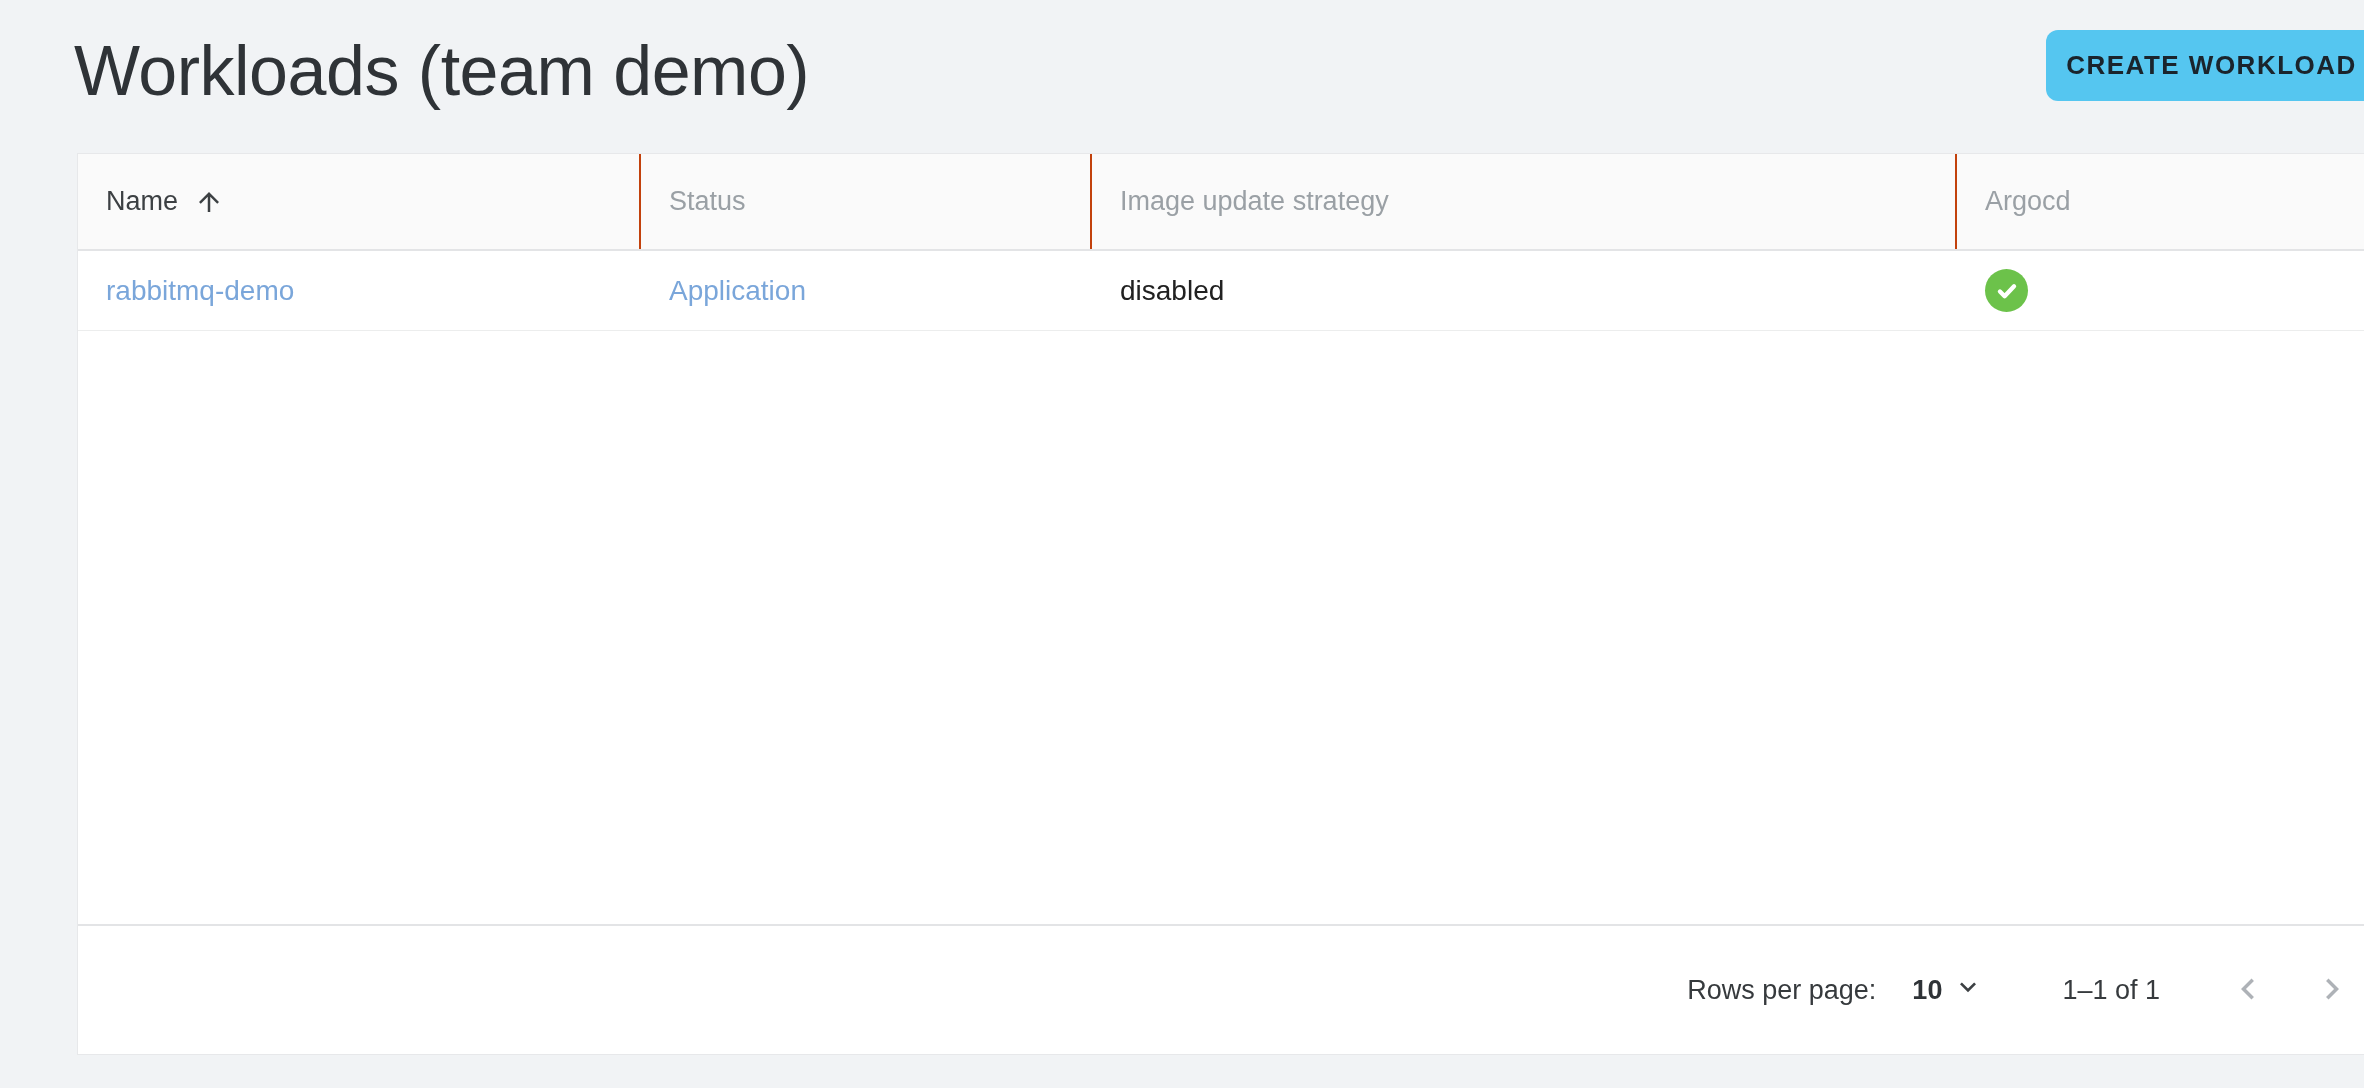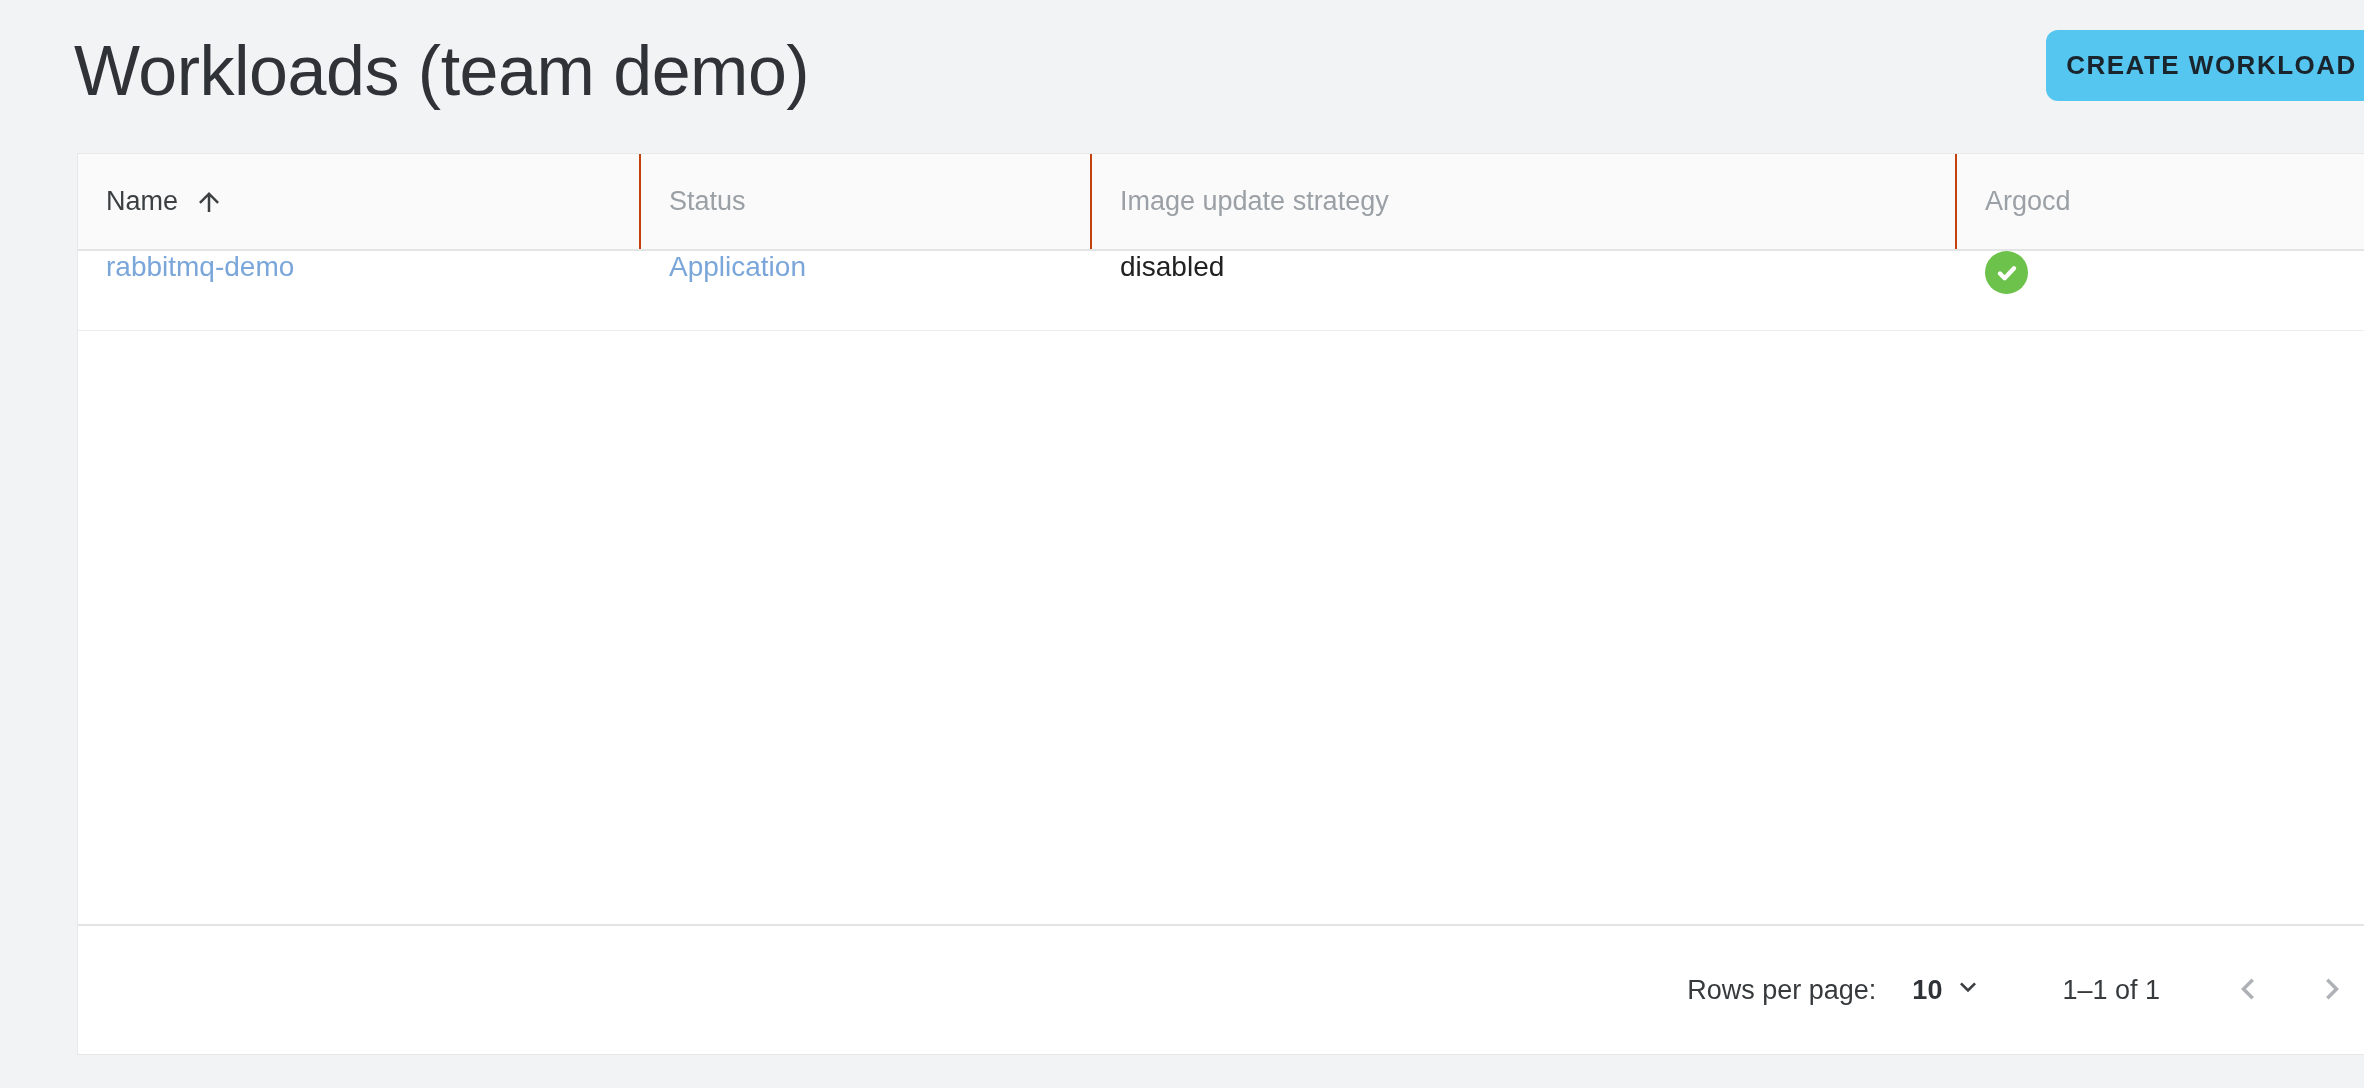--- a/index.html
+++ b/index.html
@@ -70,20 +70,21 @@
     color: #9aa0a5;
     border-right: 2px solid #c2410c;
   }
   .th:last-child { border-right: none; }
   .th.active { color: #3c4043; cursor: pointer; }
   .sort-icon { margin-left: 16px; display: inline-flex; }
   .trow { border-bottom: 1px solid #eceded; }
   .td {
     height: 79px;
     display: flex;
+    align-items: center;
     padding-left: 28px;
     font-size: 28px;
     color: #212121;
   }
   .link { color: #7aa6da; cursor: pointer; text-decoration: none; }
   .status-ok {
     width: 43px; height: 43px;
     border-radius: 50%;
     background: #6cc24a;
     display: flex; align-items: center; justify-content: center;

